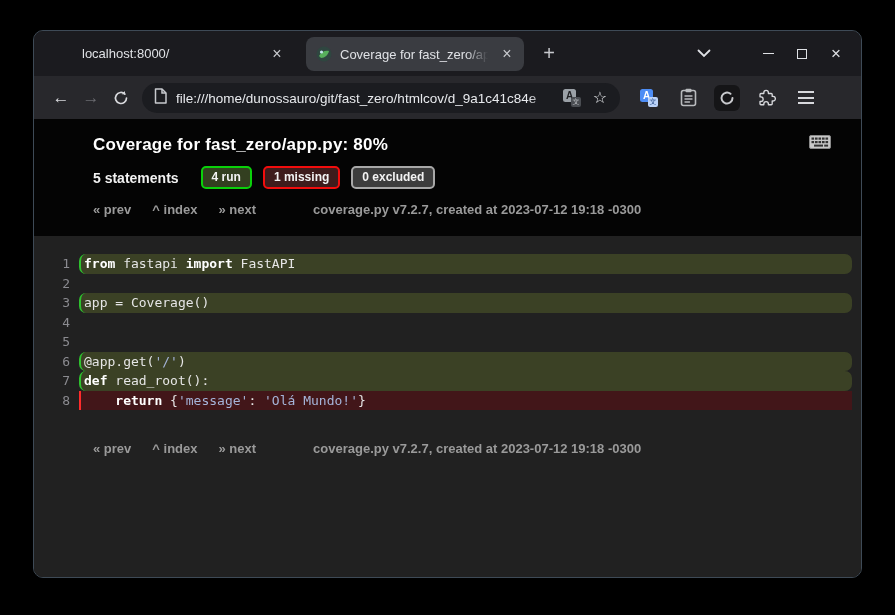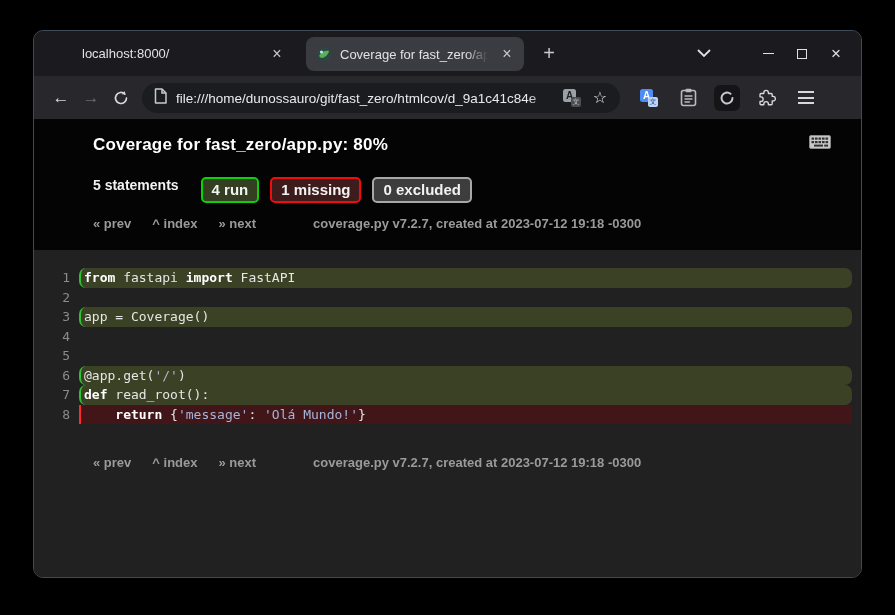--- a/index.html
+++ b/index.html
@@ -70,23 +70,23 @@
   .xlate.gray .big{ background:#9aa0a6; color:#202124; }
   .xlate.gray .small{ background:#4a4d52; color:#c8cacd; }
   .xlate.blue .big{ background:#4d8df5; color:#fff; }
   .xlate.blue .small{ background:#bcd3f8; color:#1a3f7a; }
 
   
   .page{ flex:1; display:flex; flex-direction:column; background:#212121; overflow:hidden; }
   .page-header{ background:#040404; padding:16px 28px 19px 59px; flex:none; position:relative; }
   .page-title{ color:#fff; font-size:17px; font-weight:bold; letter-spacing:.2px; }
   .kbd-icon{ position:absolute; right:30px; top:16px; cursor:pointer; }
-  .stats-row{ display:flex; align-items:flex-start; margin-top:22px; }
+  .stats-row{ display:flex; align-items:center; margin-top:11px; }
   .stats-label{ color:#f2f2f2; font-size:14px; font-weight:bold; margin-right:22px; }
-  .badge{ font-size:15px; font-weight:bold; color:#f2f2f2; border-radius:5px; padding:2px 9px 3px;
+  .badge{ font-size:12px; font-weight:bold; color:#f2f2f2; border-radius:5px; padding:2px 9px 3px;
           margin-right:11px; cursor:pointer; }
   .badge.run{ background:#333f20; border:2px solid #0ad10a; }
   .badge.mis{ background:#3e1c1c; border:2px solid #f20d0d; }
   .badge.exc{ background:#3d3d3d; border:2px solid #a8a8a8; }
   .cov-nav{ display:flex; align-items:center; font-weight:bold; font-size:13px;
             color:#9a9a9a; }
   .page-header .cov-nav{ margin-top:13px; }
   .cov-nav .navlink{ margin-right:21px; cursor:pointer; }
   .cov-nav .meta{ margin-left:36px; }
 

